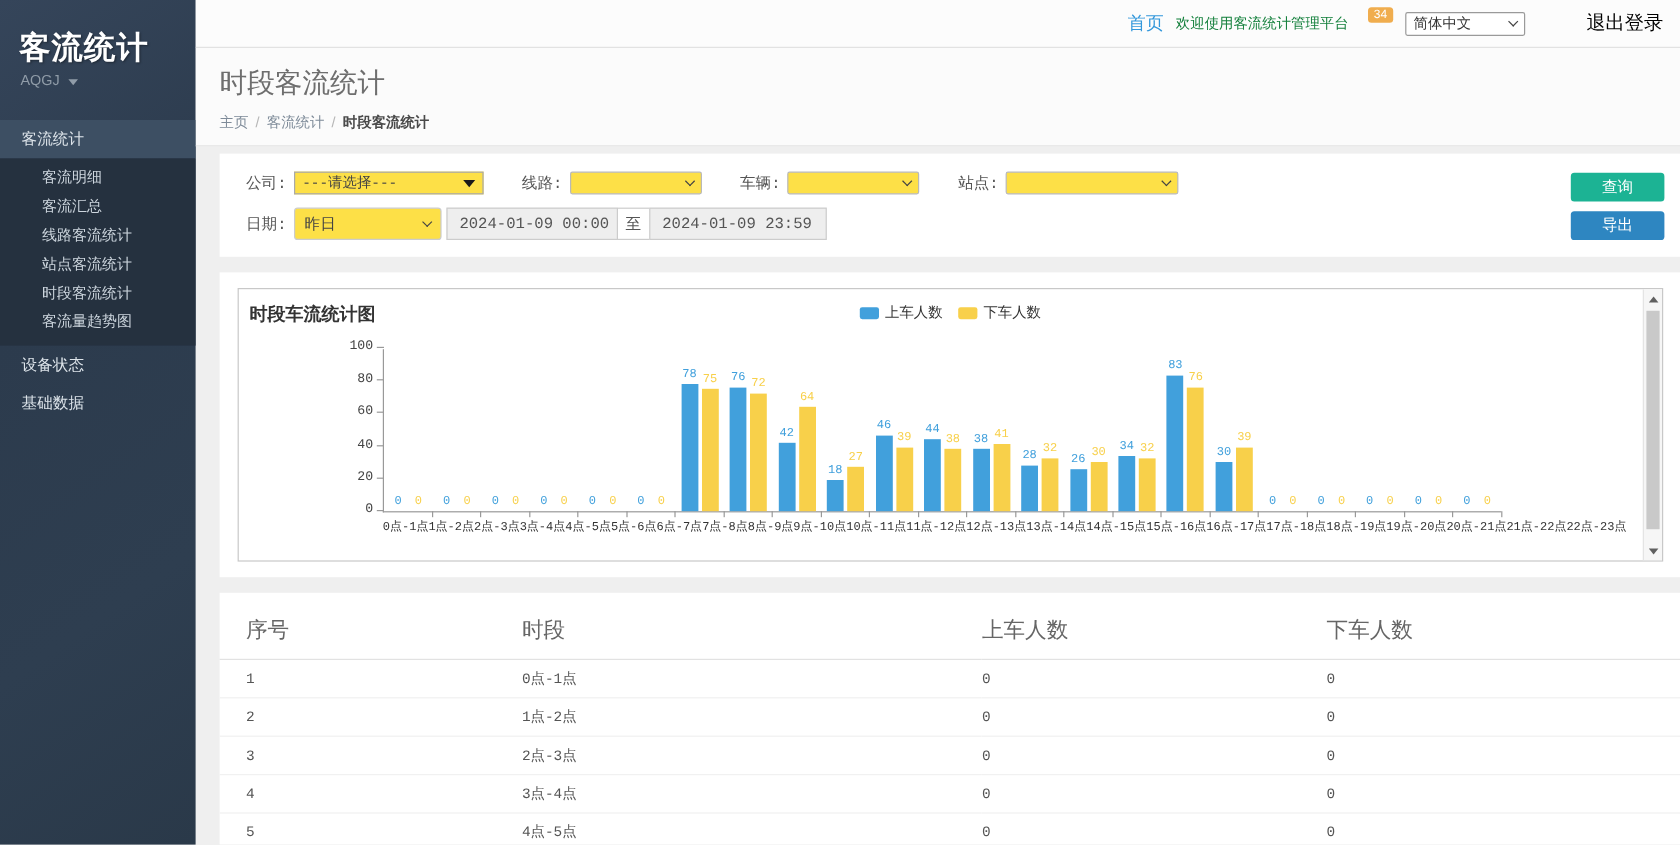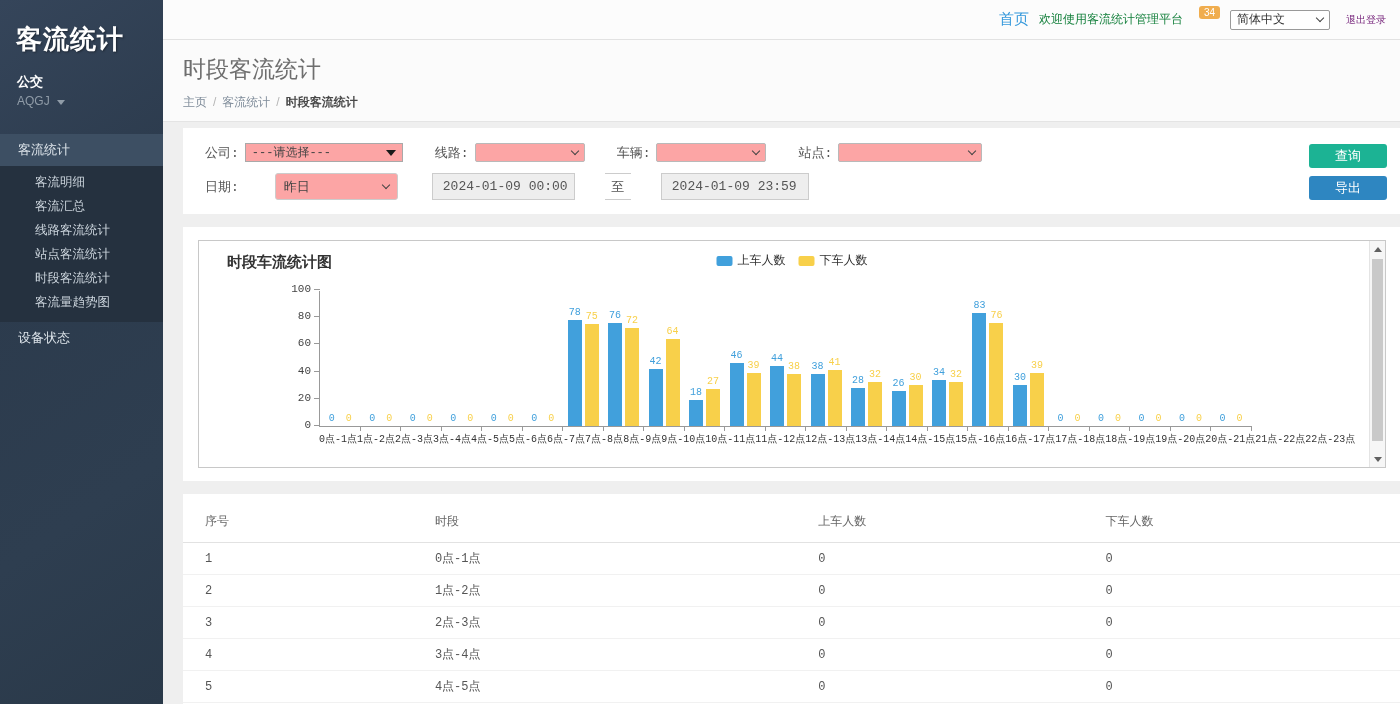--- a/index.html
+++ b/index.html
@@ -27,39 +27,39 @@
 
   .topbar { height:40px; flex:0 0 40px; background:#fcfcfc; border-bottom:1px solid #e2e2e2;
     display:flex; align-items:center; justify-content:flex-end; padding-right:14px; }
   .home-link { color:#3498db; font-size:15px; cursor:pointer; margin-right:10px; }
   .welcome { color:#15803d; font-size:12px; margin-right:16px; }
   .badge { background:#f0ad4e; color:#fff; font-size:10px; border-radius:3px; padding:1px 5px;
     align-self:flex-start; margin:6px 10px 0 0; }
   .lang-select { width:100px; height:20px; border:1px solid #9a9a9a; border-radius:2px; background:#fff;
     display:flex; align-items:center; justify-content:space-between; padding:0 6px; font-size:12px; color:#333;
     margin-right:16px; cursor:pointer; }
-  .logout { color:#701a75; font-size:10px; cursor:pointer; }
+  .logout { color:#000000; font-size:16px; cursor:pointer;margin-left:35px; }
 
   .page-head { height:82px; flex:0 0 82px; background:#fbfbfb; border-bottom:1px solid #e4e4e4; padding:14px 0 0 20px; }
   .page-title { font-size:23px; font-weight:400; color:#6e6e6e; }
   .breadcrumb { margin-top:9px; font-size:12px; }
   .crumb { color:#7e8b99; cursor:pointer; }
   .crumb-sep { color:#b5b5b5; margin:0 6px; }
   .crumb.current { color:#4a4a4a; font-weight:bold; cursor:default; }
 
   .content { flex:1; padding:6px 0 16px 20px; overflow:hidden;font-family:Liberation Mono, monospace; }
   .panel { background:#fff; margin-bottom:13px; }
 
   
   .filter-panel { position:relative; padding:15px 110px 14px 22px; height:86px; }
   .f-row { display:flex; align-items:center; }
-  .f-row + .f-row { margin-top:11px;gap:30px; }
+  .f-row + .f-row { margin-top:11px; }
   .f-label { font-size:13px; color:#555; margin-right:6px; white-space:nowrap; }
   .gap { margin-left:32px; }
-  .select-box { border:1px solid #a9a9a9; background:#fca5a5; height:19px; display:flex; align-items:center;
+  .select-box { border:1px solid #a9a9a9; background:#fde047; height:19px; display:flex; align-items:center;
     justify-content:space-between; padding:0 6px; font-size:12px; color:#444; cursor:pointer; }
   .company-select { width:158px; }
   .tri-down { width:0; height:0; border-left:5px solid transparent; border-right:5px solid transparent;
     border-top:6px solid #1a1a1a; }
   .chev { width:6px; height:6px; border-right:1.6px solid #444; border-bottom:1.6px solid #444;
     transform:rotate(45deg); margin-top:-3px; }
   .sm { width:110px; border-color:#b9b9b9; border-radius:2px; }
   .station-select { width:144px; }
   .date-select { width:123px; height:27px; border:1px solid #ccc; border-radius:3px; font-size:13px; padding:0 8px; }
   .date-input { height:27px; background:#eee; border:1px solid #ccc; font-size:13px; color:#555;
@@ -69,21 +69,21 @@
   .to-sep { width:26px; height:27px; border:1px solid #ccc; border-left:none; border-right:none; background:#fff;
     display:flex; align-items:center; justify-content:center; font-size:13px; color:#555; }
   .btn { position:absolute; right:13px; width:78px; height:24px; border:none; border-radius:3px;
     color:#fff; font-size:13px; cursor:pointer; font-family:inherit; }
   .btn-query { top:16px; background:#1cb394; }
   .btn-export { top:48px; background:#2e86c1; }
 
   
   .chart-panel { padding:13px 14px 13px 15px; height:254px; }
   .chart-box { position:relative; border:1px solid #c8c8c8; height:228px; background:#fff; overflow:hidden; }
-  .chart-title { position:absolute; left:28px; top:12px; font-size:15px; font-weight:bold; color:#333; }
+  .chart-title { position:absolute; left:9px; top:12px; font-size:15px; font-weight:bold; color:#333; }
   .legend { position:absolute; top:11px; left:50%; transform:translateX(-50%); display:flex; gap:13px; }
   .legend-item { display:flex; align-items:center; gap:5px; cursor:pointer; }
   .legend-swatch { width:16px; height:10px; border-radius:2px; }
   .legend-label { font-size:12px; color:#333; }
   .plot { position:absolute; left:120px; top:50px; width:932px; }
   .bars-row { position:relative; display:flex; height:136px; border-left:1px solid #999; border-bottom:1px solid #999; }
   .bar-group { flex:1; position:relative; display:flex; justify-content:center; align-items:flex-end; gap:3px; }
   .bar-group::after { content:""; position:absolute; right:-0.5px; bottom:-5px; width:1px; height:5px; background:#999; }
   .bar-col { display:flex; flex-direction:column; justify-content:flex-end; align-items:center; height:136px; }
   .bar-val { font-size:10px; margin-bottom:2px; line-height:10px; }
@@ -97,47 +97,47 @@
   .vs-btn { position:absolute; left:0; width:16px; height:16px; display:flex; align-items:center; justify-content:center;
     cursor:pointer; }
   .vs-up { top:0; } .vs-down { bottom:0; }
   .arr-up { width:0; height:0; border-left:4px solid transparent; border-right:4px solid transparent; border-bottom:5px solid #606060; }
   .arr-down { width:0; height:0; border-left:4px solid transparent; border-right:4px solid transparent; border-top:5px solid #606060; }
   .vs-thumb { position:absolute; left:2px; right:2px; top:18px; bottom:26px; background:#c9c9c9; cursor:grab; }
 
   
   .table-panel { padding:6px 0 0; height:300px; }
   table { width:100%; border-collapse:collapse; table-layout:fixed; }
-  th { text-align:left; font-size:12px; font-weight:400; color:#666; padding:13px 0 12px; border-bottom:1px solid #e2e2e2; }
+  th { text-align:left; font-size:18px; font-weight:400; color:#666; padding:13px 0 12px; border-bottom:1px solid #e2e2e2; }
   td { font-size:12px; color:#555; padding:7px 0; border-bottom:1px solid #f1f1f1; }
   th:first-child, td:first-child { padding-left:22px; }
 </style>
 </head>
 <body>
 
 <div class="app">
 
   <aside class="sidebar">
     <div class="brand">客流统计</div>
-    <div class="org">公交</div>
     <div class="org-code">
       <span>AQGJ</span>
       <span class="caret"></span>
     </div>
     <nav class="nav" id="nav-root">
         <div class="nav-parent active">客流统计</div>
         <div class="submenu">
           <div class="submenu-item">客流明细</div>
           <div class="submenu-item">客流汇总</div>
           <div class="submenu-item">线路客流统计</div>
           <div class="submenu-item">站点客流统计</div>
           <div class="submenu-item">时段客流统计</div>
           <div class="submenu-item">客流量趋势图</div>
         </div>
         <div class="nav-parent">设备状态</div>
+        <div class="nav-parent">基础数据</div>
       </nav>
   </aside>
 
   <div class="main">
 
     <header class="topbar">
       <span class="home-link">首页</span>
       <span class="welcome">欢迎使用客流统计管理平台</span>
       <span class="badge">34</span>
       <div class="lang-select">

